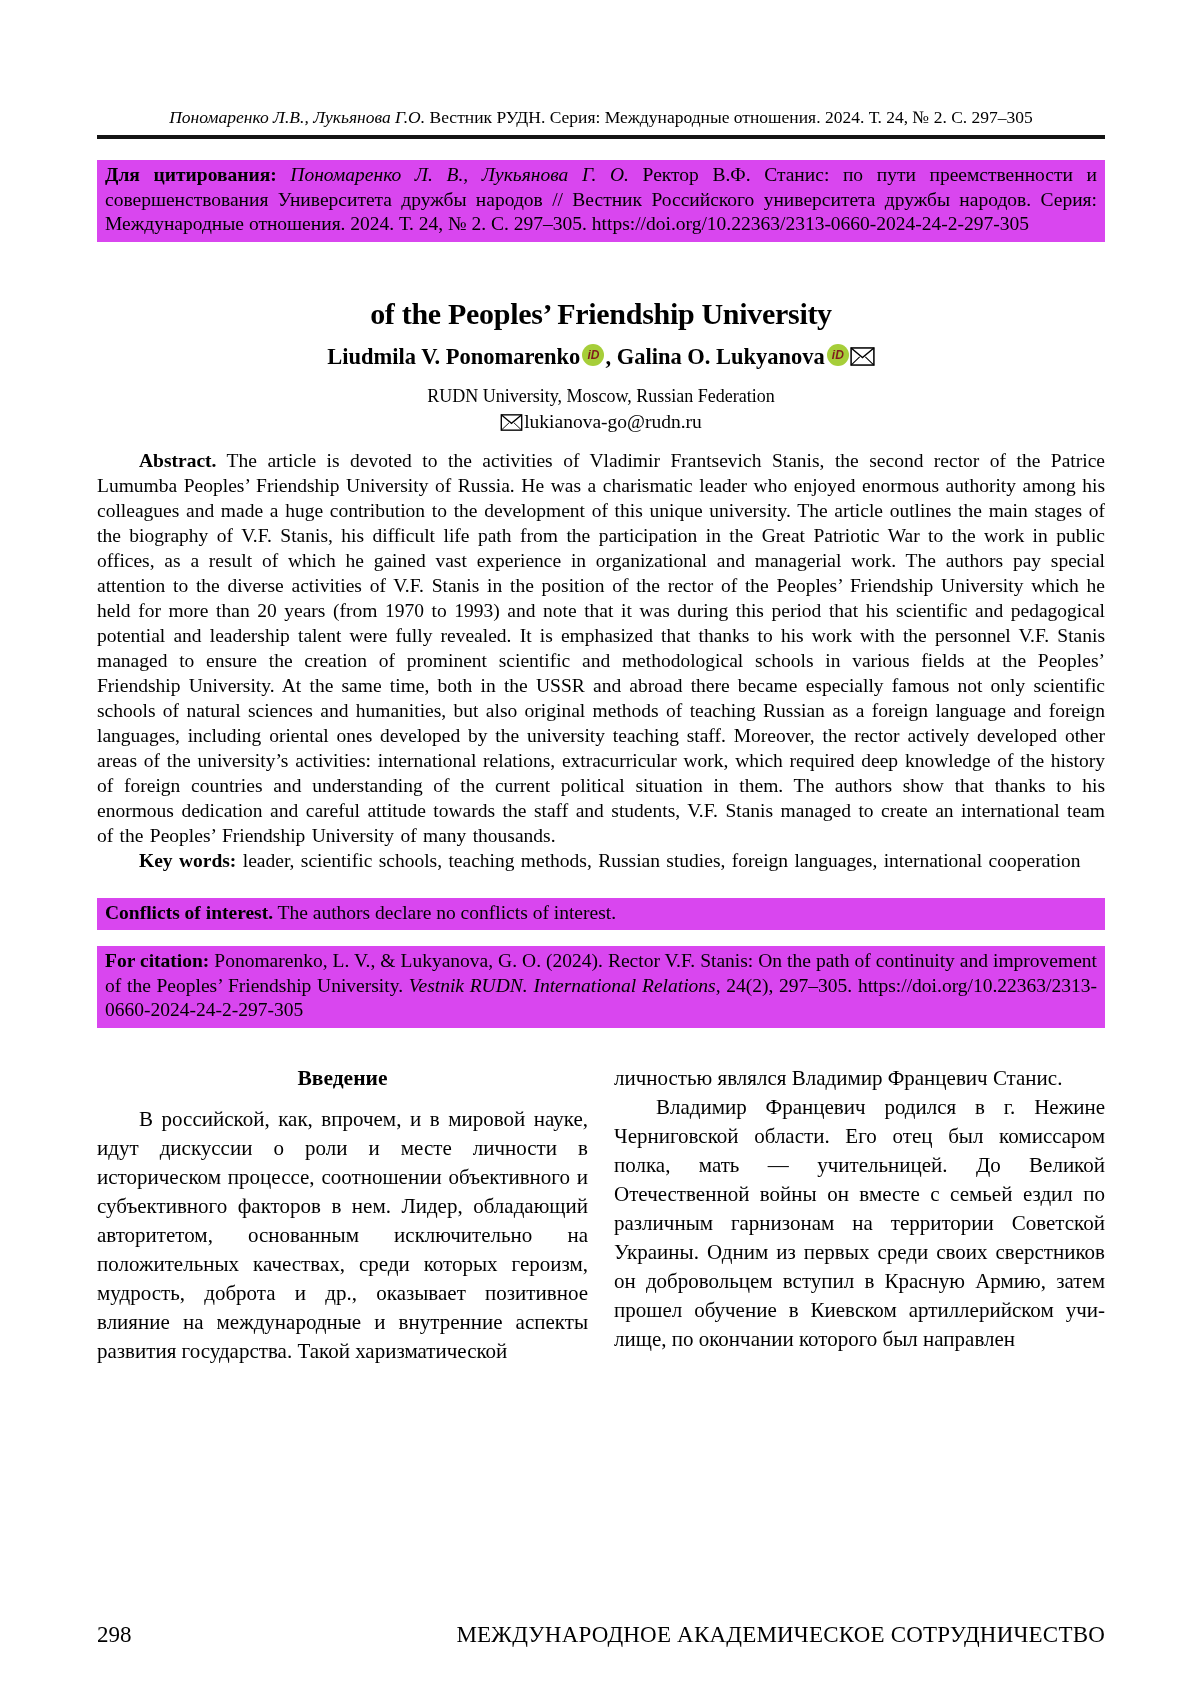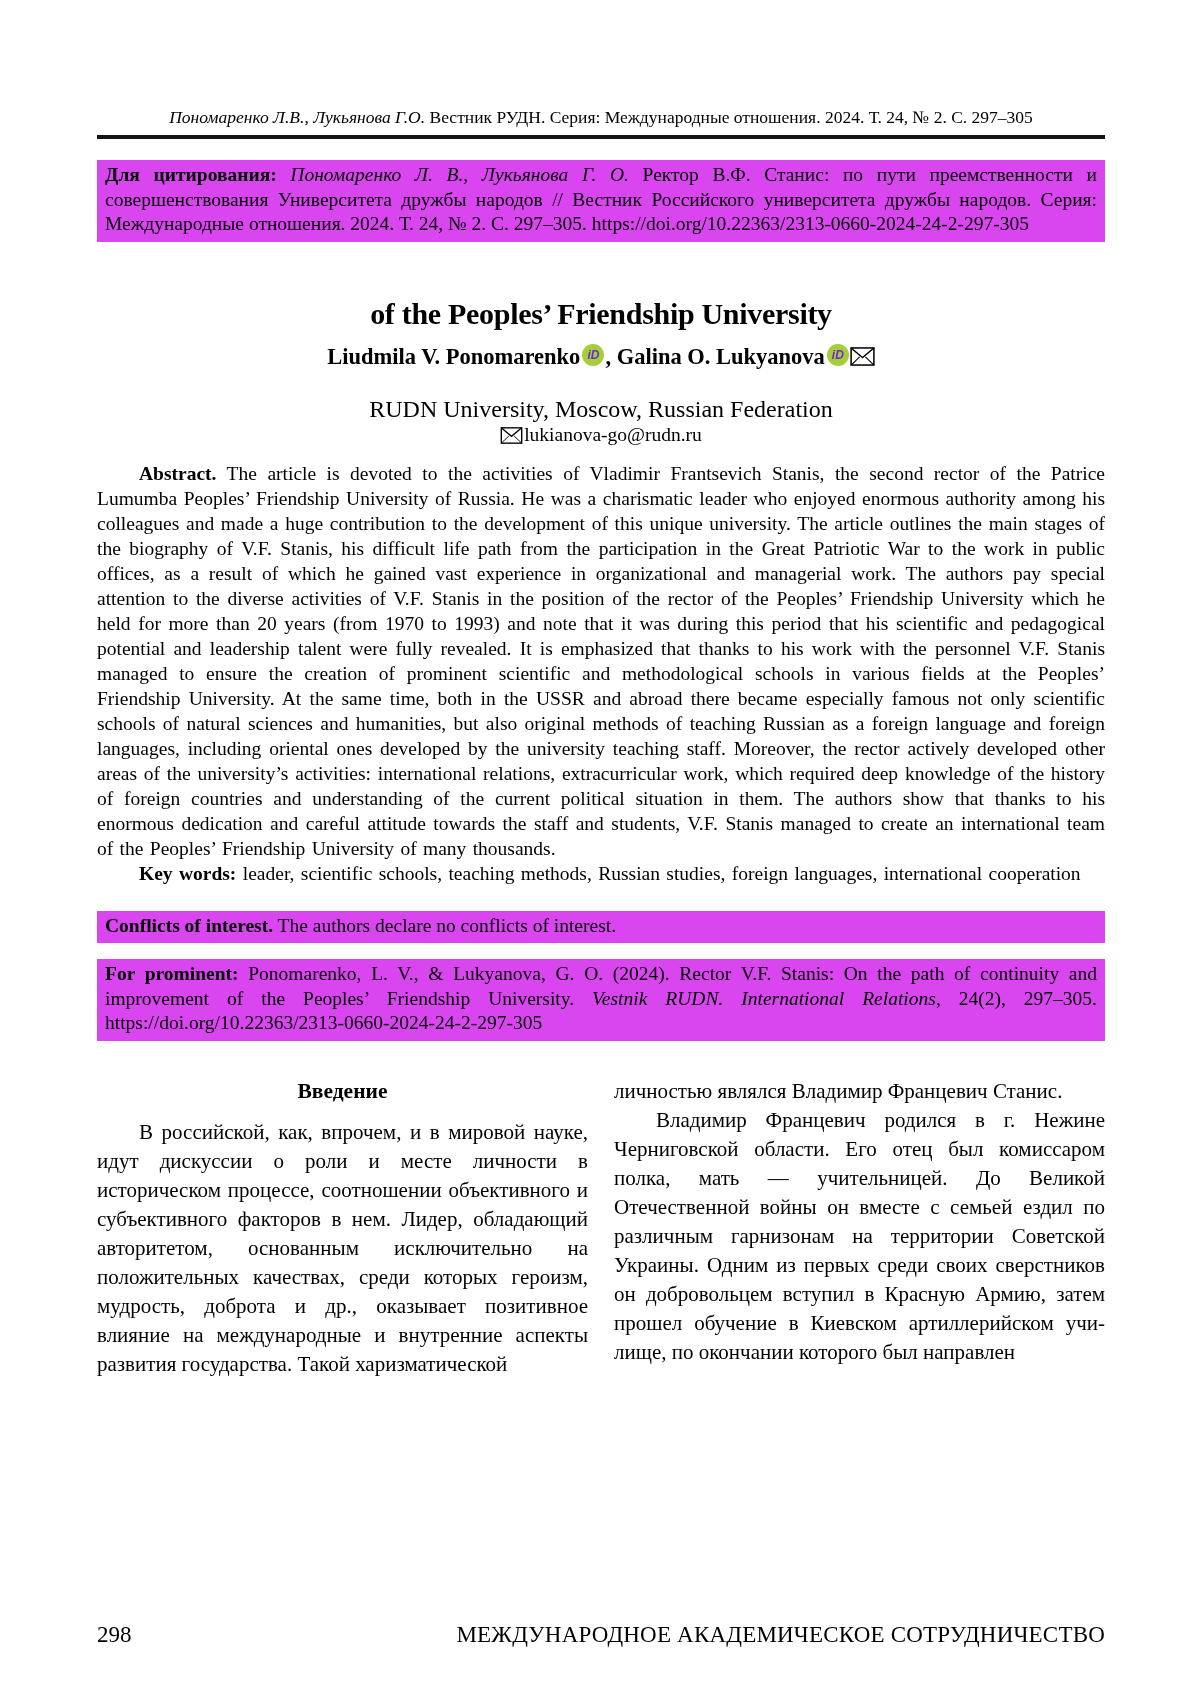--- a/index.html
+++ b/index.html
@@ -52,33 +52,33 @@
     text-align:center;
     font-weight:bold;
     font-size:22.5px;
     line-height:30px;
   }
   .orcid {
     display:inline-block;
     width:22px; height:22px;
     border-radius:50%;
     background:#a6ce39;
-    color:#6d28d9;
+    color:#7f1d1d;
     font-family:"Liberation Sans", sans-serif;
     font-weight:bold;
     font-style:italic;
     font-size:12px;
     line-height:22px;
     text-align:center;
     vertical-align:5px;
     margin:0 1px 0 2px;
   }
   .env { vertical-align:-2px; }
 
-  .affiliation { margin-top:25px; text-align:center; font-size:24px; line-height:24px; }
+  .affiliation { margin-top:12px; text-align:center; font-size:18px; line-height:24px; }
   .email { margin-top:2px; text-align:center; font-size:19.5px; line-height:24px; }
   .email .env { margin-right:1px; vertical-align:-3px; }
 
   .para {
     margin-top:14px;
     font-size:19.5px;
     line-height:25px;
     text-align:justify;
     text-indent:42px;
     word-spacing:1.5px;
@@ -166,21 +166,21 @@
     </p>
 
     <div class="box box2">
       <p>
         <span class="b">Conflicts of interest.</span>
         <span>The authors declare no conflicts of interest.</span>
       </p>
     </div>
 
     <div class="box box3">
-      <span class="b">For prominent:</span>
+      <span class="b">For citation:</span>
       <span>Ponomarenko, L. V., &amp; Lukyanova, G. O. (2024). Rector V.F. Stanis: On the path of continuity and improvement of the Peoples’ Friendship University.</span>
       <span class="it">Vestnik RUDN. International Relations</span><span>, 24(2), 297–305. https://doi.org/10.22363/2313-0660-2024-24-2-297-305</span>
     </div>
 
     <div class="columns">
       <div class="col">
         <div class="col-heading">Введение</div>
         <p class="indent">В российской, как, впрочем, и в мировой науке, идут дискуссии о роли и месте лично­сти в историческом процессе, соотношении объективного и субъективного факторов в нем. Лидер, обладающий авторитетом, осно­ванным исключительно на положительных качествах, среди которых героизм, мудрость, доброта и др., оказывает позитивное влияние на международные и внутренние аспекты развития государства. Такой харизматической</p>
       </div>
       <div class="col">

